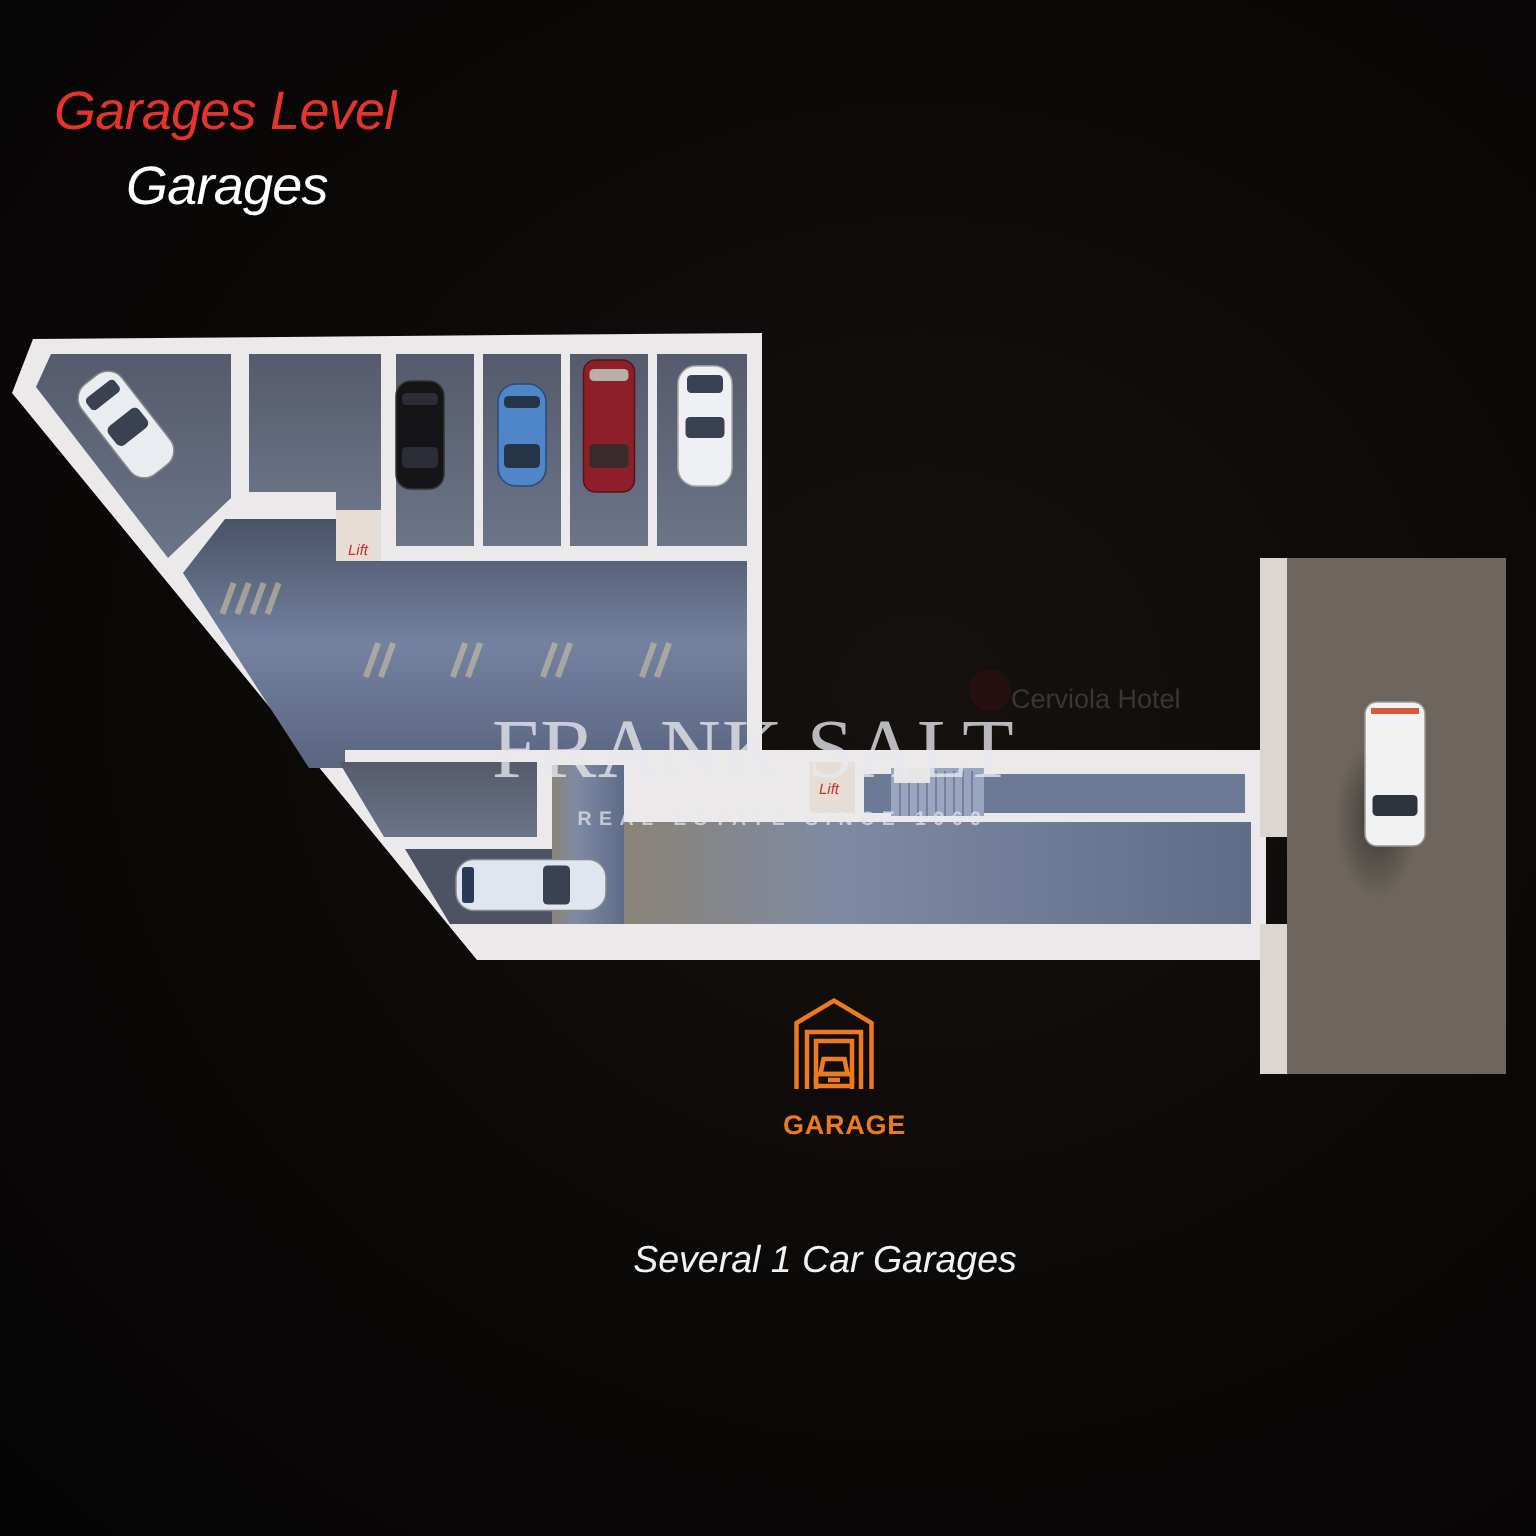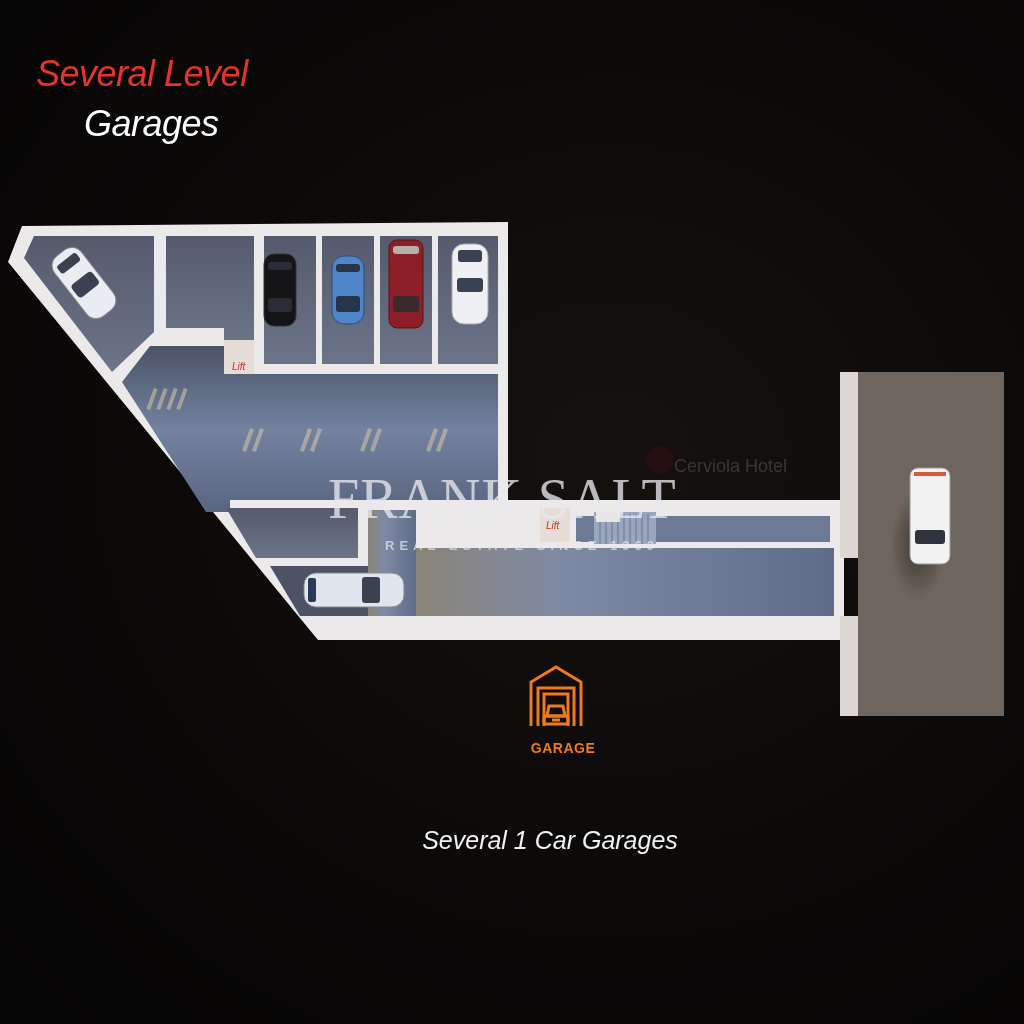--- a/index.html
+++ b/index.html
@@ -21,31 +21,31 @@
   svg.plan { position:absolute; left:0; top:0; }
   .lift-label { font-family:"Liberation Sans", sans-serif; font-style:italic; font-size:10px; fill:#d02b25; }
   .watermark-main { font-family:"Liberation Serif", serif; font-size:56px; fill:#e8e8ee; fill-opacity:0.78; letter-spacing:1px; }
   .watermark-sub { font-family:"Liberation Sans", sans-serif; font-size:13px; fill:#e8e8ee; fill-opacity:0.7; letter-spacing:5px; font-weight:bold; }
   .hotel-label { font-family:"Liberation Sans", sans-serif; font-size:18px; fill:#3a3636; }
   .garage-icon-wrap {
     position:absolute; left:527px; top:664px; width:58px; height:70px;
   }
   .garage-label {
     position:absolute; left:500px; top:740px; width:126px; text-align:center;
-    font-size:14px; font-weight:bold; color:#ee7a1e; letter-spacing:0.5px;
+    font-size:18px; font-weight:bold; color:#ee7a1e; letter-spacing:0.5px;
   }
   .caption {
     position:absolute; left:0; top:826px; width:1100px; text-align:center;
     font-size:25px; font-style:italic; font-weight:300; color:#f2f2f2;
   }
 </style>
 </head>
 <body>
 
-<div class="title-primary">Several Level</div>
+<div class="title-primary">Garages Level</div>
 <div class="title-secondary">Garages</div>
 
 <svg class="plan" width="1024" height="1024" viewBox="0 0 1024 1024">
   <defs>
     <linearGradient id="floorGrad" x1="0" y1="0" x2="0" y2="1">
       <stop offset="0" stop-color="#4a5266"></stop>
       <stop offset="0.5" stop-color="#7482a0"></stop>
       <stop offset="1" stop-color="#5a6580"></stop>
     </linearGradient>
     <linearGradient id="bayGrad" x1="0" y1="0" x2="0" y2="1">

